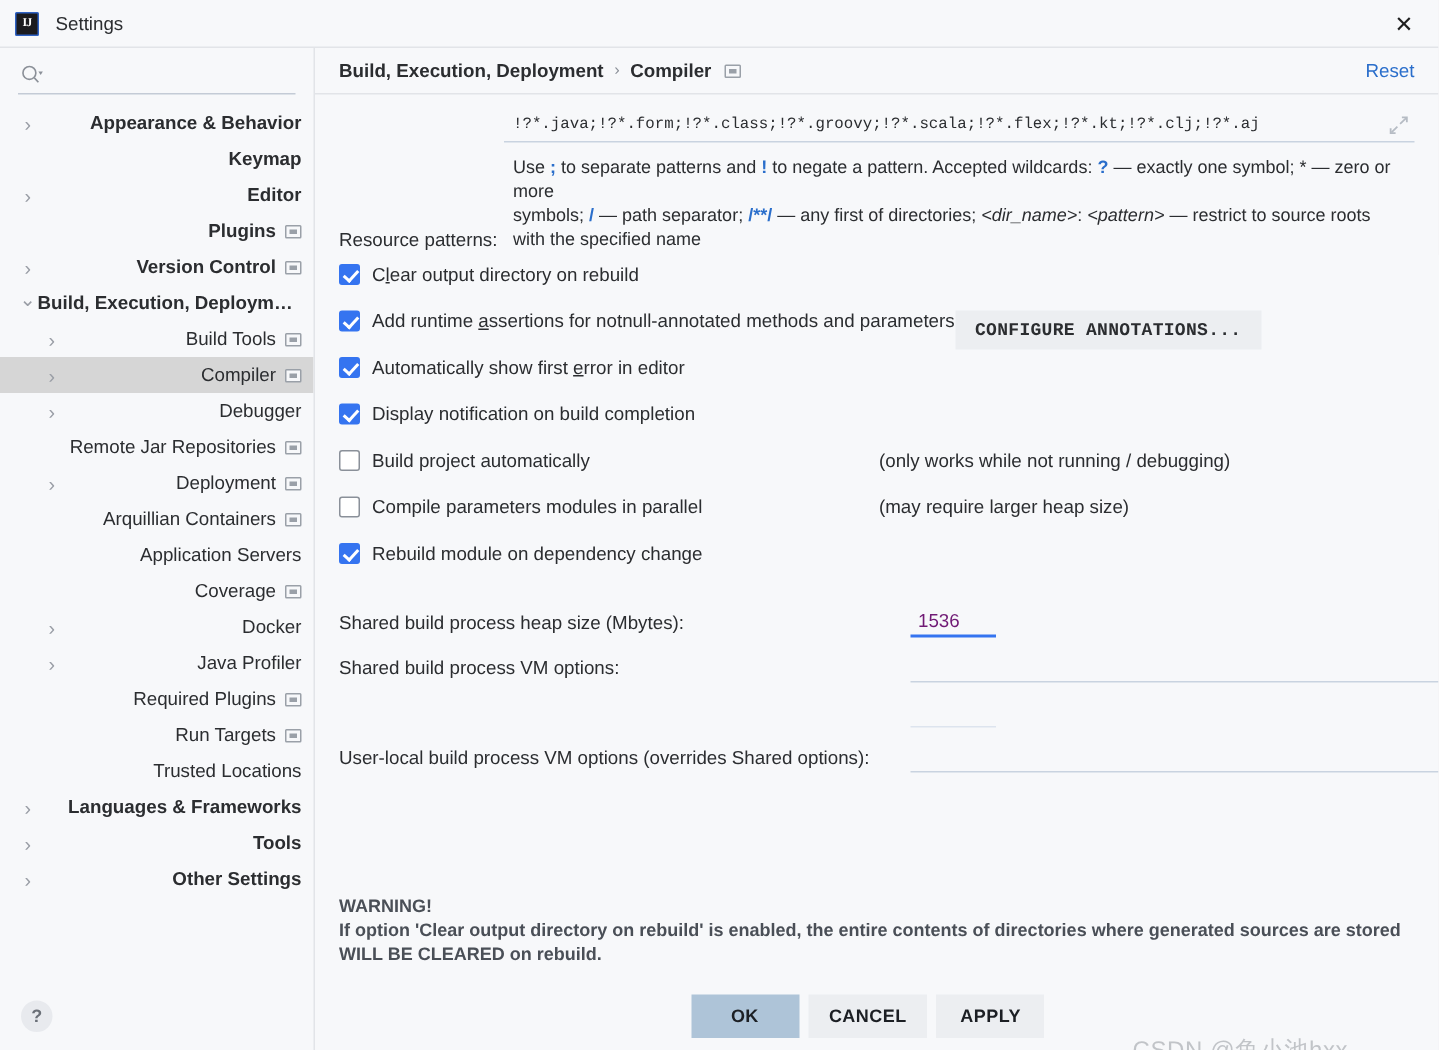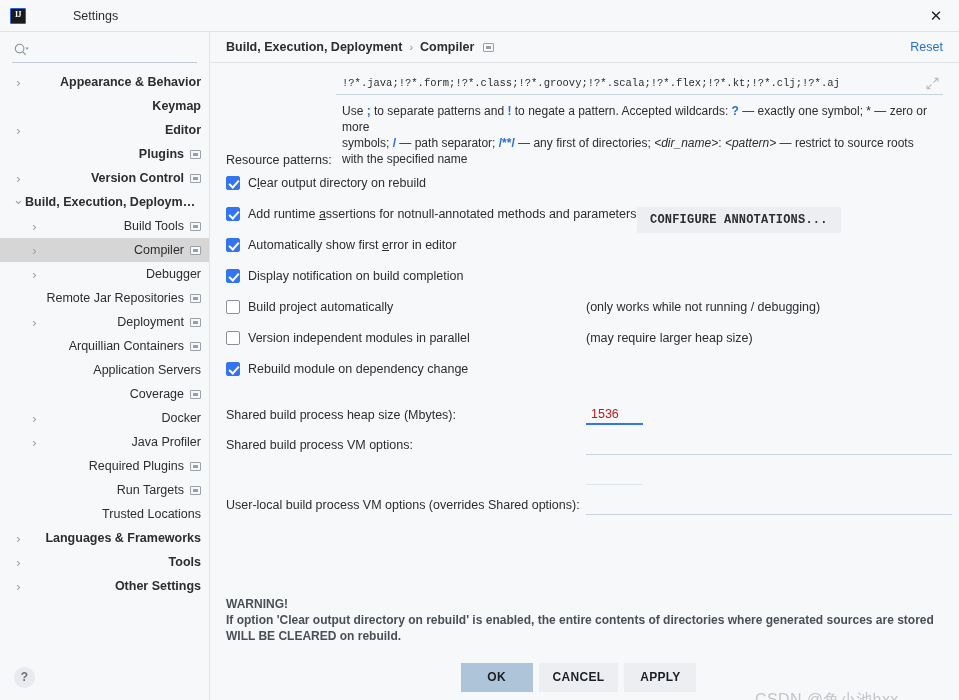--- a/index.html
+++ b/index.html
@@ -19,21 +19,20 @@
   }
 
   
   .titlebar {
     height: 32px; min-height: 32px;
     background: #f7f8fa;
     border-bottom: 1px solid #e2e4e8;
     display: flex; align-items: center;
     padding: 0 0 0 10px;
     position: relative;
-    gap: 36px;
   }
   .ij-logo {
     width: 16px; height: 16px;
     background: #1b1b1f;
     border: 1px solid #2f62c4;
     border-radius: 1px;
     display: flex; align-items: center; justify-content: center;
     color: #fff; font-size: 8px; font-weight: bold;
     font-family: "Liberation Serif", serif;
     letter-spacing: -0.5px;
@@ -262,23 +261,24 @@
     position: relative;
   }
   .f-label { font-size: 12.5px; color: #2b2d30; white-space: nowrap; }
   .f-field {
     position: absolute;
     display: flex; align-items: flex-end;
   }
   .f-input {
     border: none; outline: none; background: transparent;
     font-family: "Liberation Sans", sans-serif;
-    font-size: 12.5px; color: #b91c1c;
+    font-size: 12.5px; color: #701a75;
     padding: 1px 4px 2px 5px;
     height: 20px;
+    margin-left: 21px;
   }
   .u-focus { border-bottom: 2px solid #3574f0; }
   .u-norm  { border-bottom: 1px solid #c9d3e0; }
   .u-light { border-bottom: 1px solid #dde4ee; }
 
   .warning {
     position: absolute;
     left: 16px; bottom: 10px;
     font-size: 12px; font-weight: bold;
     color: #4a4f57;
@@ -516,21 +516,21 @@
               <span class="cb checked"></span>
               <span class="cb-label"><span>Display notification on build completion</span><span></span></span>
             </div>
             <div class="cb-row">
               <span class="cb"></span>
               <span class="cb-label"><span>Build project automatically</span><span></span></span>
               <span class="cb-note">(only works while not running / debugging)</span>
             </div>
             <div class="cb-row">
               <span class="cb"></span>
-              <span class="cb-label"><span>Version independent modules in parallel</span><span></span></span>
+              <span class="cb-label"><span>Compile parameters modules in parallel</span><span></span></span>
               <span class="cb-note">(may require larger heap size)</span>
             </div>
             <div class="cb-row">
               <span class="cb checked"></span>
               <span class="cb-label"><span>Rebuild module on dependency change</span><span></span></span>
             </div>
           </div>
         <div id="fields" style="margin-top:7px">
             <div class="f-row">
               <span class="f-label">Shared build process heap size (Mbytes):</span>

